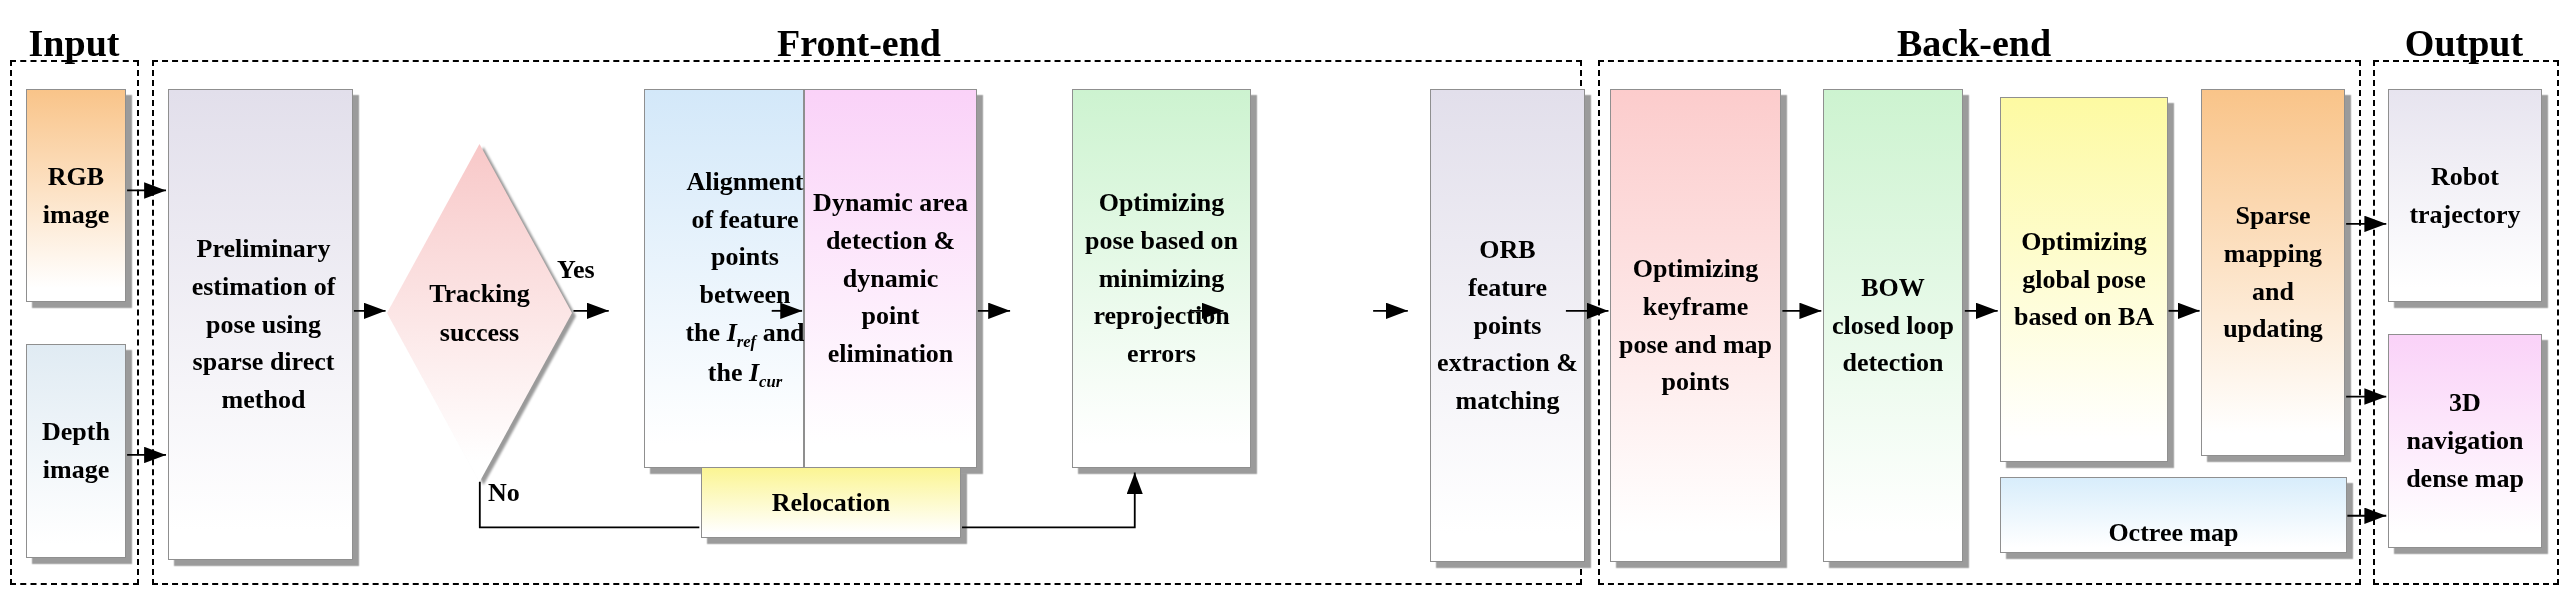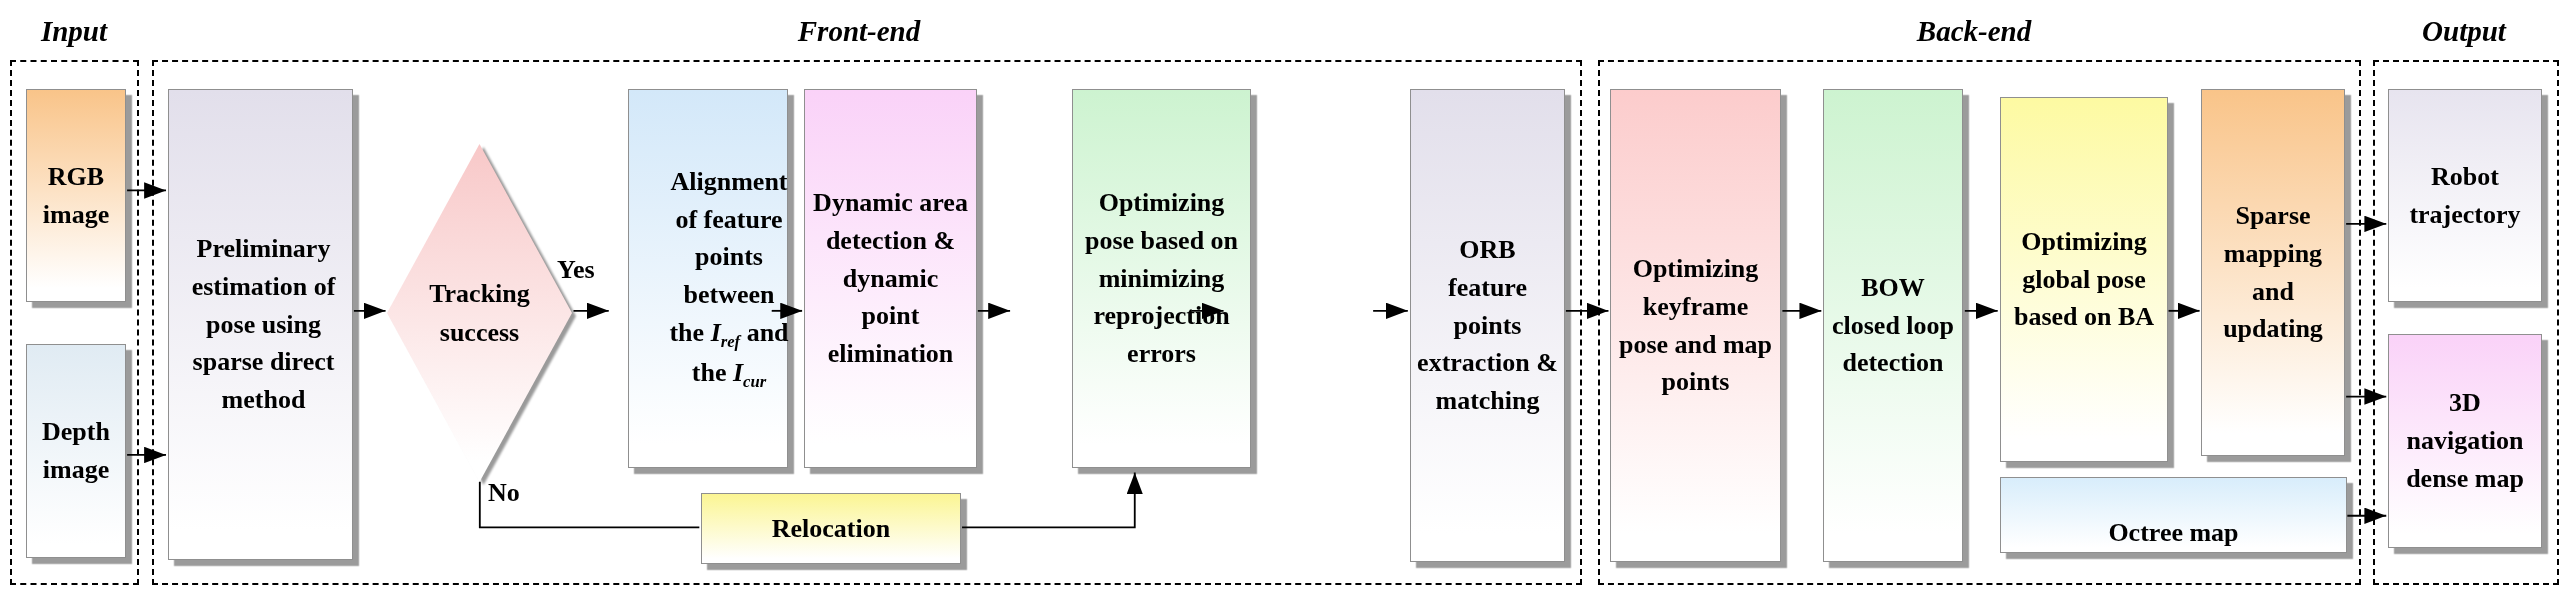--- a/index.html
+++ b/index.html
@@ -1,42 +1,42 @@
 <!DOCTYPE html>
 <html style="font-size:9.7px"><head>
 <meta charset="utf-8">
 <style>
   html,body{margin:0;padding:0;background:#ffffff;}
   body{width:2576px;height:601px;position:relative;overflow:hidden;
        font-family:"Liberation Serif","DejaVu Serif",serif;color:#000;}
   #canvas{position:absolute;left:0;top:0;width:2576px;height:601px;background:#ffffff;}
 
-  .sec-title{position:absolute;top:15px;transform:translateX(-50%);
-             font-size:29px;font-weight:bold;white-space:nowrap;font-style:italic;}
+  .sec-title{position:absolute;top:21px;transform:translateX(-50%);
+             font-size:38px;font-weight:bold;white-space:nowrap;}
   #t-input{left:74px;} #t-frontend{left:859px;} #t-backend{left:1974px;} #t-output{left:2464px;}
 
   .dashed{position:absolute;border:2.4px dashed #000;box-sizing:border-box;background:transparent;}
   #dash-input{left:9.7px;top:60px;width:129px;height:525px;}
   #dash-frontend{left:152px;top:60px;width:1430px;height:525px;}
   #dash-backend{left:1598px;top:60px;width:763px;height:525px;}
   #dash-output{left:2373px;top:60px;width:186px;height:525px;}
 
   .node{position:absolute;display:flex;align-items:center;justify-content:center;
         text-align:center;font-weight:bold;font-size:26px;line-height:1.45;
         border:1.2px solid #8f8f8f;box-sizing:border-box;box-shadow:5.5px 5.5px 1.2px #9b9b9b;
         padding:0 6px;}
   #n-rgb{left:26px;top:89px;width:100px;height:213px;}
   #n-depth{left:26px;top:344px;width:100px;height:214px;}
   #n-prelim{left:168px;top:89px;width:185px;height:471px;}
-  #n-align{left:628px;top:89px;width:160px;height:379px;padding-left:48px;}
+  #n-align{left:644px;top:89px;width:160px;height:379px;padding-left:48px;}
   #n-dynamic{left:804px;top:89px;width:173px;height:379px;}
   #n-optpose{left:1072px;top:89px;width:179px;height:379px;text-align:center;}
   #n-highq{left:1225px;top:89px;width:147px;height:473px;}
   #n-orb{left:1410px;top:89px;width:155px;height:473px;}
-  #n-reloc{left:701px;top:493px;width:260px;height:71px;}
+  #n-reloc{left:701px;top:467px;width:260px;height:71px;}
   #n-optkf{left:1610px;top:89px;width:171px;height:473px;}
   #n-bow{left:1823px;top:89px;width:140px;height:473px;}
   #n-ba{left:2000px;top:89px;width:168px;height:365px;}
   #n-sparse{left:2201px;top:89px;width:144px;height:367px;}
   #n-octree{left:2000px;top:477px;width:347px;height:76px;}
   #n-robot{left:2388px;top:89px;width:154px;height:213px;}
   #n-nav3d{left:2388px;top:334px;width:154px;height:214px;}
 
   
   #n-tracking{position:absolute;left:387px;top:144px;width:185px;height:338px;
@@ -95,21 +95,21 @@
       <span class="ivar-line"><span>the </span><span class="ivar">I</span><sub>cur</sub></span>
     </span>
   </div>
 
   <div class="node" id="n-dynamic" style="background: linear-gradient(rgb(250, 210, 248) 0%, rgb(255, 255, 255) 94%);">
     <span>Dynamic area detection &amp; dynamic point elimination</span>
   </div>
   <div class="node" id="n-optpose" style="background: linear-gradient(rgb(205, 243, 208) 0%, rgb(255, 255, 255) 94%);">
     <span>Optimizing pose based on minimizing reprojection errors</span>
   </div>
-  <div class="node" id="n-orb" style="background: linear-gradient(rgb(226, 223, 235) 0%, rgb(255, 255, 255) 94%);">
+  <div class="node" id="n-orb" style="background: linear-gradient(rgb(226, 223, 235) 0%, rgb(255, 255, 255) 94%); margin-left: 20px;">
     <span>ORB feature points extraction &amp; matching</span>
   </div>
   <div class="node" id="n-reloc" style="background: linear-gradient(rgb(251, 245, 147) 0%, rgb(255, 255, 255) 94%);">
     <span>Relocation</span>
   </div>
 
   <div class="node" id="n-optkf" style="background: linear-gradient(rgb(252, 204, 204) 0%, rgb(255, 255, 255) 94%);">
     <span>Optimizing keyframe pose and map points</span>
   </div>
   <div class="node" id="n-bow" style="background: linear-gradient(rgb(205, 243, 208) 0%, rgb(255, 255, 255) 94%);">

